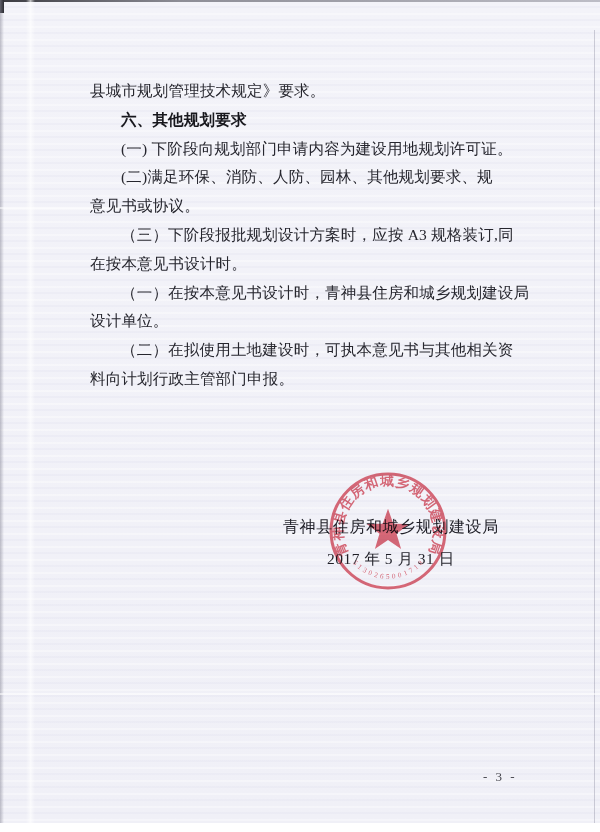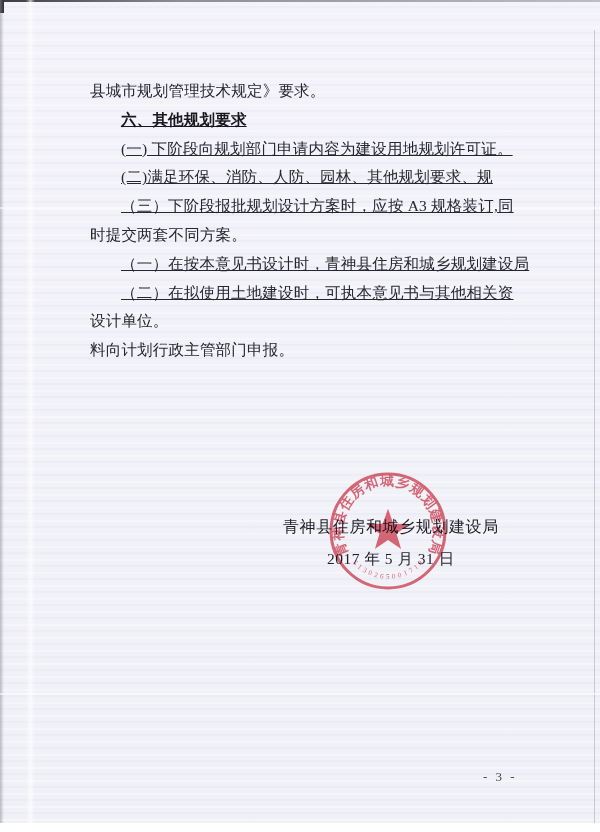--- a/index.html
+++ b/index.html
@@ -27,21 +27,21 @@
     background:linear-gradient(90deg,rgba(255,255,255,0),rgba(255,255,255,.65),rgba(255,255,255,0));}
   .edge-right{position:absolute;left:594px;top:30px;width:1px;height:793px;background:rgba(150,150,168,.45);}
   .crease{position:absolute;left:0;width:600px;height:2px;background:rgba(255,255,255,.55);}
 
   .body-text{
     position:absolute;left:90px;top:77px;width:435px;
     font-size:15.5px;line-height:28.8px;color:#26262e;
     letter-spacing:.2px;
   }
   .ln{white-space:nowrap;}
-  .ln.ind{padding-left:31px;text-decoration:underline;}
+  .ln.ind{padding-left:31px;}
   .ln.bold{font-weight:bold;color:#17171d;}
 
   .issuer{
     position:absolute;left:283px;top:517px;
     font-size:16px;letter-spacing:.6px;color:#1f1f27;white-space:nowrap;z-index:1;
   }
   .datefld{
     position:absolute;left:327px;top:549px;
     font-size:15.5px;letter-spacing:.5px;color:#1f1f27;white-space:nowrap;z-index:1;
   }
@@ -64,25 +64,26 @@
   <div class="fold-band"></div>
   <div class="edge-right"></div>
   <div class="crease" style="top:207px"></div>
   <div class="crease" style="top:693px"></div>
 
   <div class="body-text">
     <div class="ln">县城市规划管理技术规定》要求。</div>
     <div class="ln ind bold">六、其他规划要求</div>
     <div class="ln ind">(一) 下阶段向规划部门申请内容为建设用地规划许可证。</div>
     <div class="ln ind">(二)满足环保、消防、人防、园林、其他规划要求、规</div>
+    <div class="ln">意见书或协议。</div>
     <div class="ln ind">（三）下阶段报批规划设计方案时，应按 A3 规格装订,同</div>
-    <div class="ln">时提交两套不同方案。</div>
+    <div class="ln">在按本意见书设计时。</div>
     <div class="ln ind">（一）在按本意见书设计时，青神县住房和城乡规划建设局</div>
+    <div class="ln">设计单位。</div>
     <div class="ln ind">（二）在拟使用土地建设时，可执本意见书与其他相关资</div>
-    <div class="ln">设计单位。</div>
     <div class="ln">料向计划行政主管部门申报。</div>
   </div>
 
   <div class="issuer">青神县住房和城乡规划建设局</div>
   <div class="datefld">2017 年 5 月 31 日</div>
 
   <svg class="seal" viewBox="0 0 120 120">
     <circle cx="60" cy="60" r="56" fill="none" stroke="#dd5f6e" stroke-width="3"></circle>
     <path id="sealArcTop" d="M 21 82.5 A 45 45 0 1 1 99 82.5" fill="none"></path>
     <text font-size="13.5" fill="#dd5f6e" font-weight="bold" font-family="Liberation Serif, serif">

